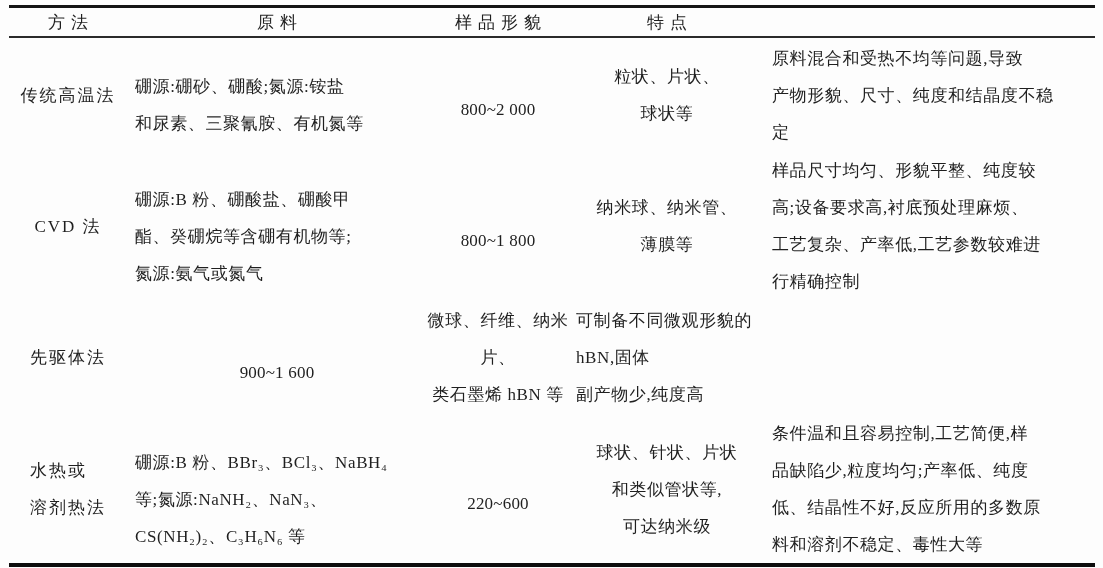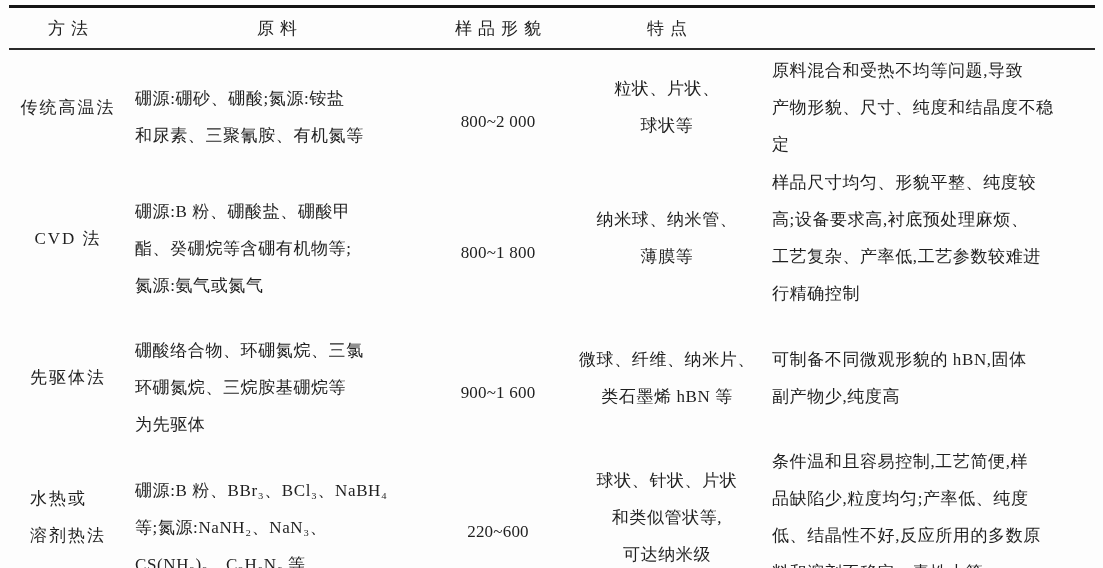--- a/index.html
+++ b/index.html
@@ -16,21 +16,21 @@
     border-top: 3px solid #151515;
     border-bottom: 4px solid #0d0d0d;
   }
   .grid-row {
     display: grid;
     grid-template-columns: 118px 300px 142px 196px 330px;
   }
   .thead { border-bottom: 2px solid #2a2a2a; }
   .th {
     display: flex; align-items: center; justify-content: center;
-    height: 40px; font-size: 17px; letter-spacing: 6px;
+    height: 28px; font-size: 17px; letter-spacing: 6px;
     text-indent: 6px; 
   }
   .cell {
     display: flex; align-items: center;
     font-size: 17px; line-height: 37px;
     letter-spacing: 0.6px;
     white-space: pre-line;
   }
   .c-method   { justify-content: center; letter-spacing: 2px; }
   .c-materials{ justify-content: flex-start; text-align: left; padding-left: 8px; margin-top: 20px; }
@@ -76,23 +76,20 @@
       <div class="cell c-morph">纳米球、纳米管、
 薄膜等</div>
       <div class="cell c-feat">样品尺寸均匀、形貌平整、纯度较
 高;设备要求高,衬底预处理麻烦、
 工艺复杂、产率低,工艺参数较难进
 行精确控制</div>
     </div>
 
     <div class="grid-row r3">
       <div class="cell c-method">先驱体法</div>
-      <div class="cell c-materials">硼酸络合物、环硼氮烷、三氯
-环硼氮烷、三烷胺基硼烷等
-为先驱体</div>
       <div class="cell c-temp">900~1 600</div>
       <div class="cell c-morph">微球、纤维、纳米片、
 类石墨烯 hBN 等</div>
       <div class="cell c-feat">可制备不同微观形貌的 hBN,固体
 副产物少,纯度高</div>
     </div>
 
     <div class="grid-row r4">
       <div class="cell c-method">水热或
 溶剂热法</div>

